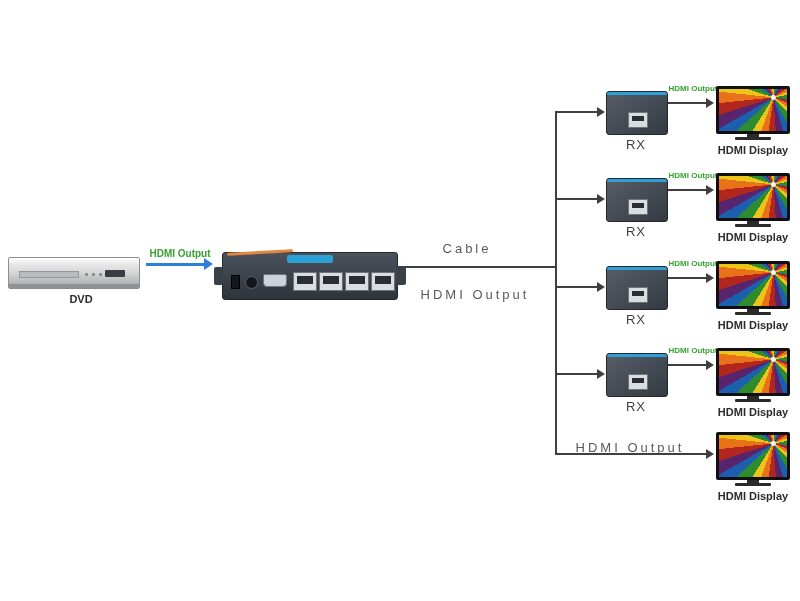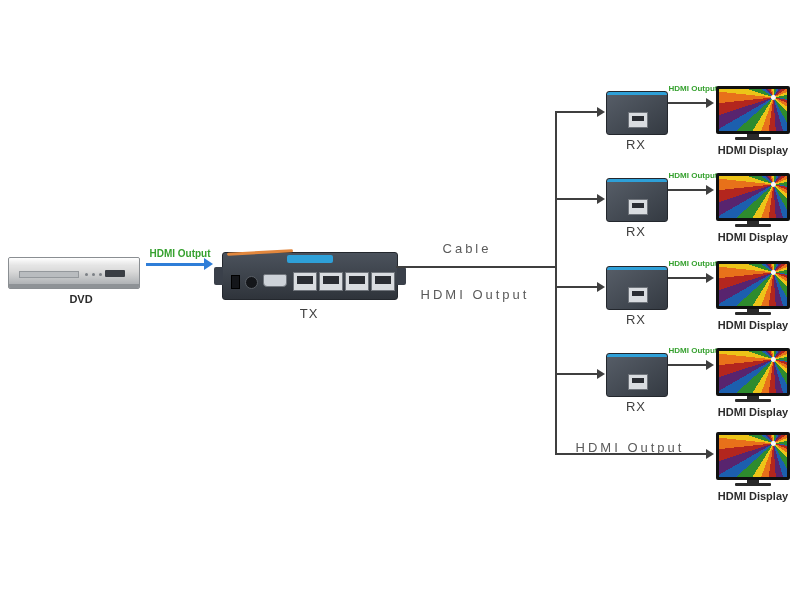--- a/index.html
+++ b/index.html
@@ -96,21 +96,20 @@
     <div class="tx-cable"></div>
     <div class="tx-badge"></div>
     <div class="toggle"></div>
     <div class="dcjack"></div>
     <div class="hdmiport"></div>
     <div class="rj45" style="left:70px;bottom:8px;width:22px;height:17px"></div>
     <div class="rj45" style="left:96px;bottom:8px;width:22px;height:17px"></div>
     <div class="rj45" style="left:122px;bottom:8px;width:22px;height:17px"></div>
     <div class="rj45" style="left:148px;bottom:8px;width:22px;height:17px"></div>
   </div>
-  <div class="abs lbl-dark" style="left:222px;top:306px;width:174px">TX</div>
 
   <div class="abs line" style="left:396px;top:266px;width:159px;height:2px"></div>
   <div class="abs lbl-gray" style="left:417px;top:241px;width:100px">Cable</div>
   <div class="abs lbl-gray" style="left:415px;top:287px;width:120px">HDMI Output</div>
 
   <div class="abs line" style="left:555px;top:111px;width:2px;height:344px"></div>
 
   <div class="abs line" style="left:556px;top:111px;width:42px;height:2px"></div>
   <div class="abs arrow-r" style="left:597px;top:107px"></div>
   <div class="abs rx" style="left:606px;top:91px">

